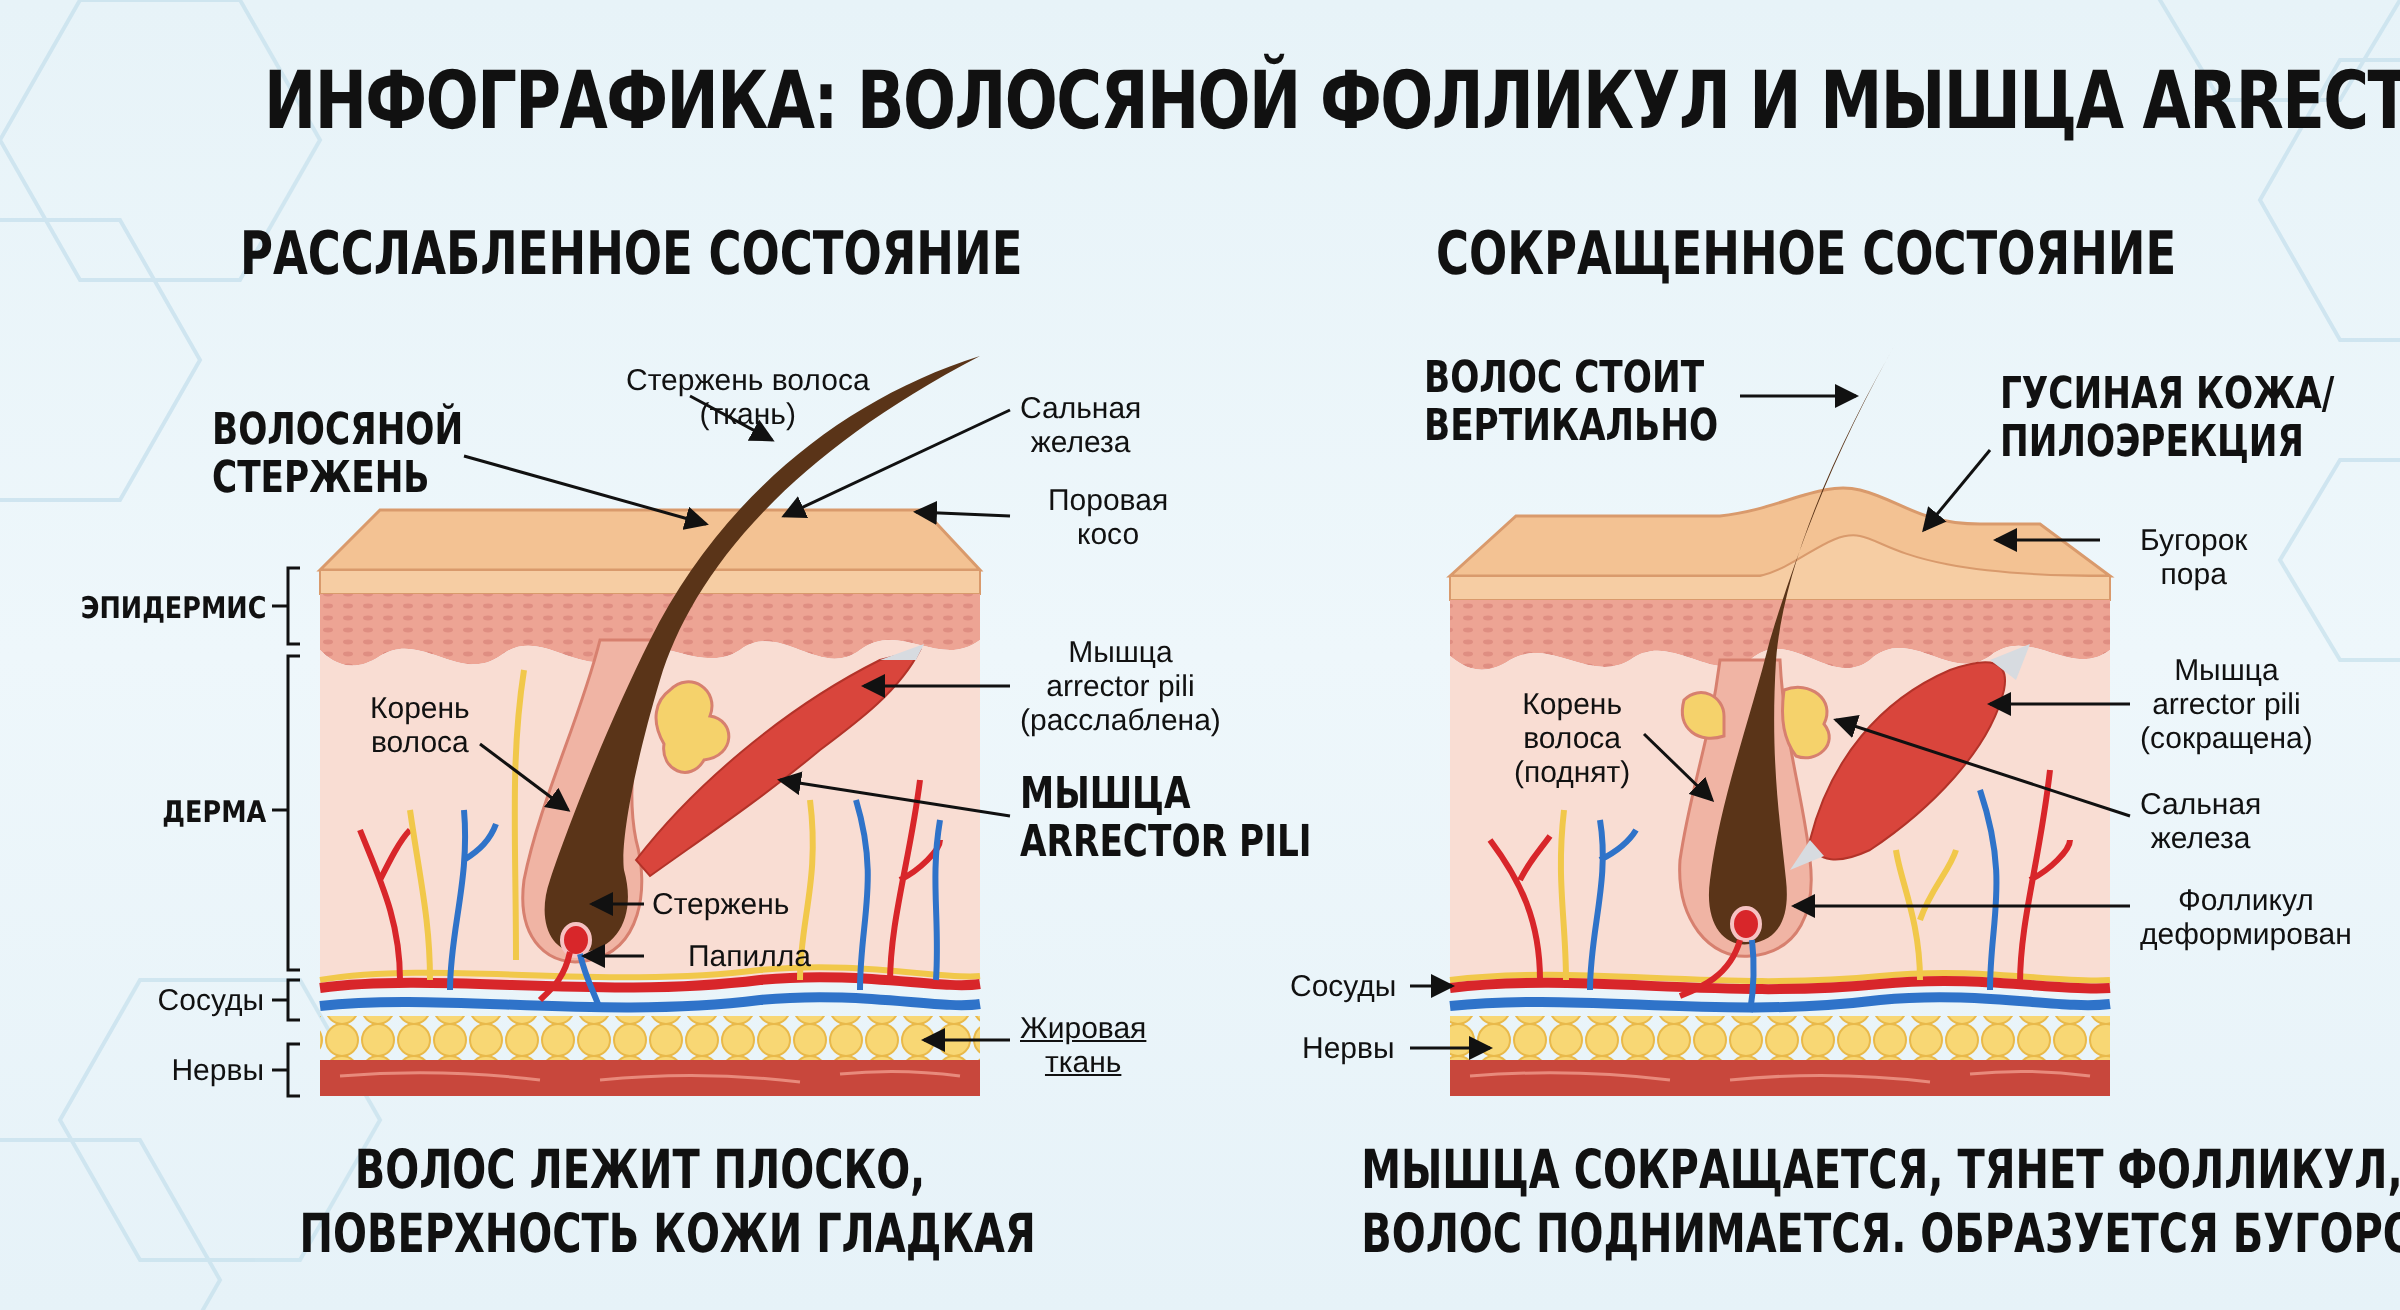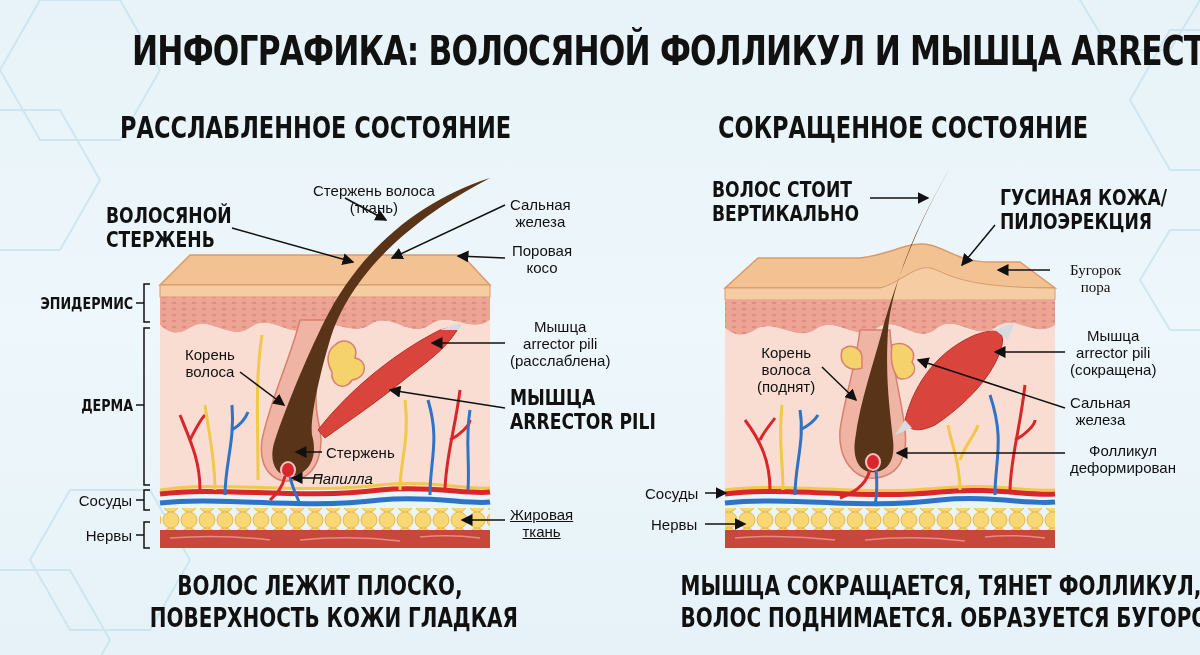--- a/index.html
+++ b/index.html
@@ -179,58 +179,58 @@
     <div>СТЕРЖЕНЬ</div>
 </div>
 <div class="lbl c" style="left:272px;top:182px;margin-left:41px;">
   <div>Стержень волоса</div>
     <div>(ткань)</div>
 </div>
 <div class="lbl" style="left:510px;top:196px;">
   <div>Сальная</div>
     <div>железа</div>
 </div>
-<div class="lbl" style="left:512px;top:242px;">
+<div class="lbl" style="left:524px;top:242px;">
   <div>Поровая</div>
     <div>косо</div>
 </div>
 <div class="lbl c" style="left:185px;top:346px;">
   <div>Корень</div>
     <div>волоса</div>
 </div>
 <div class="lbl" style="left:510px;top:318px;">
   <div>Мышца</div>
     <div>arrector pili</div>
     <div>(расслаблена)</div>
 </div>
 <div class="big" style="left:510px;top:386px;">
   <div>МЫШЦА</div>
     <div>ARRECTOR PILI</div>
 </div>
 <div class="lbl" style="left:326px;top:444px;">Стержень</div>
-<div class="lbl" style="left:312px;top:470px;font-style:italic;">Папилла</div>
+<div class="lbl" style="left:344px;top:470px;">Папилла</div>
 <div class="lbl" style="left:510px;top:506px;text-decoration:underline;">
   <div>Жировая</div>
     <div>ткань</div>
 </div>
 
 <div class="layer" style="right:1067px;top:295px;">ЭПИДЕРМИС</div>
 <div class="layer" style="right:1067px;top:397px;">ДЕРМА</div>
 <div class="lbl" style="right:1068px;top:492px;text-align:right;">Сосуды</div>
 <div class="lbl" style="right:1068px;top:527px;text-align:right;">Нервы</div>
 
 <div class="big" style="left:712px;top:178px;">
   <div>ВОЛОС СТОИТ</div>
     <div>ВЕРТИКАЛЬНО</div>
 </div>
 <div class="big" style="left:1000px;top:186px;">
   <div>ГУСИНАЯ КОЖА/</div>
     <div>ПИЛОЭРЕКЦИЯ</div>
 </div>
-<div class="lbl" style="left:1070px;top:262px;font-family:Liberation Serif, serif;">
+<div class="lbl" style="left:1070px;top:262px;">
   <div>Бугорок</div>
     <div>пора</div>
 </div>
 <div class="lbl c" style="left:757px;top:344px;">
   <div>Корень</div>
     <div>волоса</div>
     <div>(поднят)</div>
 </div>
 <div class="lbl" style="left:1070px;top:327px;">
   <div>Мышца</div>

